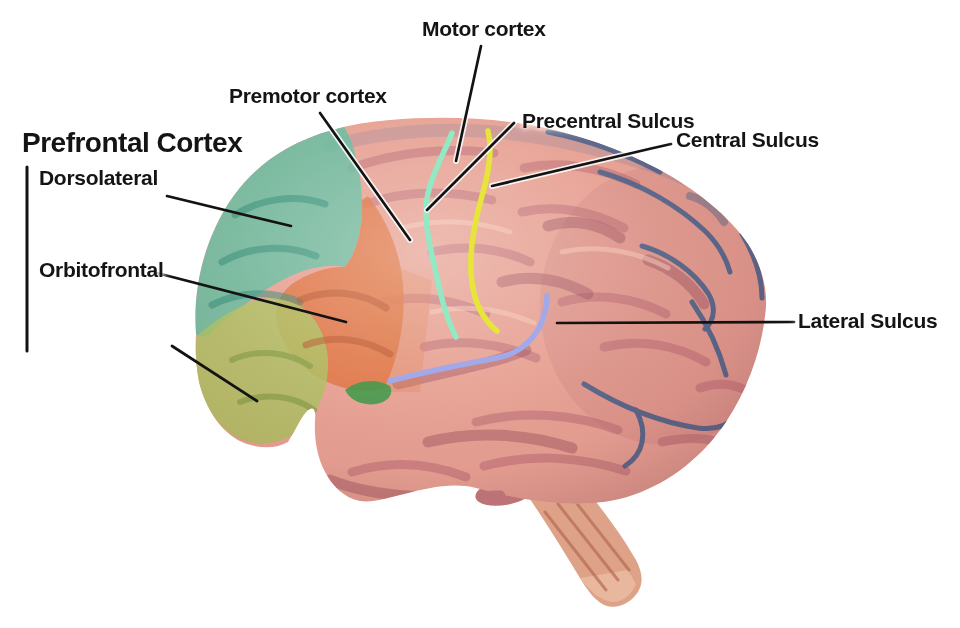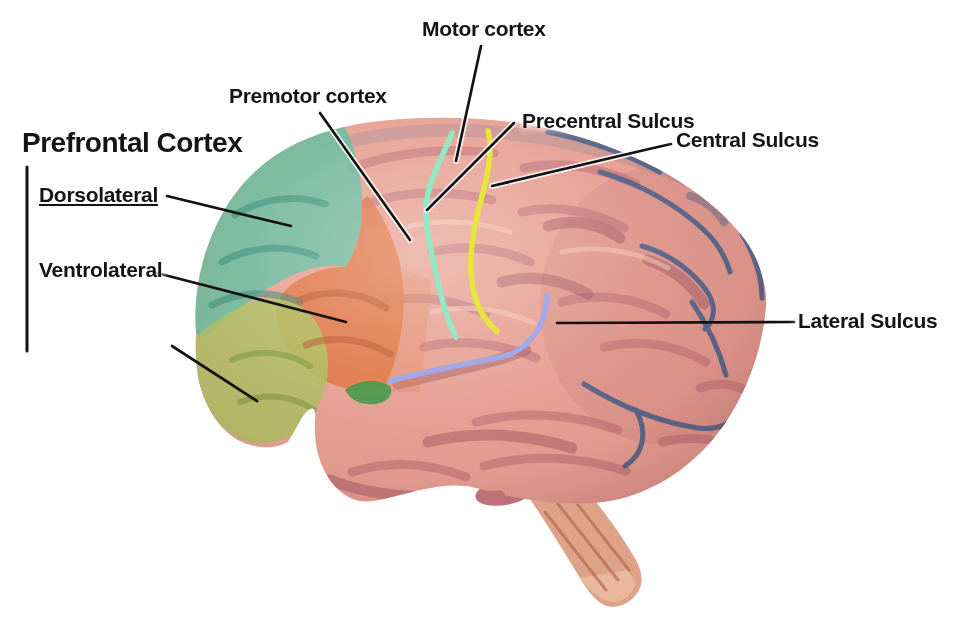--- a/index.html
+++ b/index.html
@@ -12,21 +12,21 @@
     position:absolute;color:#141414;font-weight:700;font-size:21px;
     letter-spacing:-0.3px;white-space:nowrap;
     text-shadow:0 0 4px #fff,0 0 8px #fff,0 0 12px rgba(255,255,255,.9);
   }
   .lbl.title{font-size:28px;font-weight:800;letter-spacing:-0.5px;}
   .lbl-motor{left:422px;top:17px;}
   .lbl-premotor{left:229px;top:84px;}
   .lbl-precentral{left:522px;top:109px;}
   .lbl-central{left:676px;top:128px;}
   .lbl-prefrontal{left:22px;top:127px;}
-  .lbl-dorsolateral{left:39px;top:183px;text-decoration:underline;}
+  .lbl-dorsolateral{left:39px;top:166px;}
   .lbl-ventrolateral{left:39px;top:258px;}
   .lbl-orbitofrontal{left:39px;top:332px;}
   .lbl-lateral{left:798px;top:309px;}
 </style>
 </head>
 <body>
 
 <div class="stage">
 
   <svg width="960" height="628" viewBox="0 0 960 628">
@@ -152,15 +152,15 @@
       <path d="M27,167 L27,351" stroke-width="3"></path>
     </g>
   </svg>
 
   <div class="lbl lbl-motor">Motor cortex</div>
   <div class="lbl lbl-precentral">Precentral Sulcus</div>
   <div class="lbl lbl-premotor">Premotor cortex</div>
   <div class="lbl title lbl-prefrontal">Prefrontal Cortex</div>
   <div class="lbl lbl-central">Central Sulcus</div>
   <div class="lbl lbl-dorsolateral">Dorsolateral</div>
-  <div class="lbl lbl-ventrolateral">Ventrolateral</div>
+  <div class="lbl lbl-ventrolateral">Orbitofrontal</div>
   <div class="lbl lbl-lateral">Lateral Sulcus</div>
 </div>
 
 </body></html>

